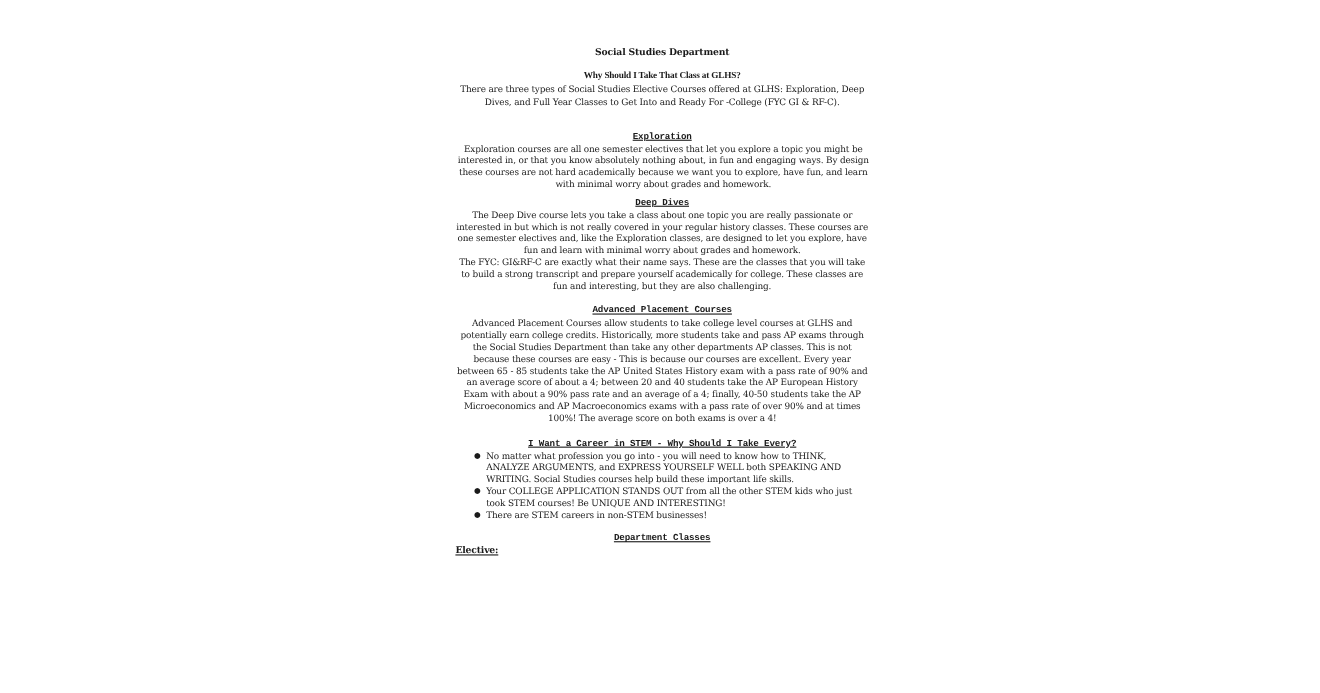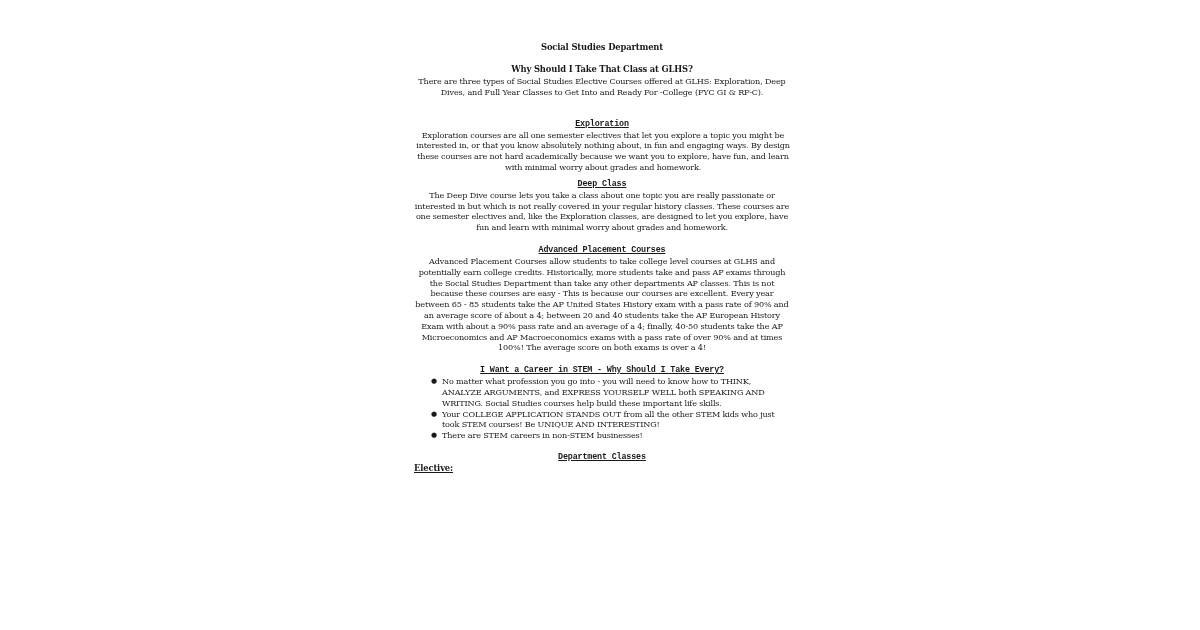--- a/index.html
+++ b/index.html
@@ -30,20 +30,21 @@
       font-size: 8.4px;
       margin: 0;
       height: 12px;
     }
     .subtitle {
       text-align: center;
       font-weight: bold;
       font-size: 8.4px;
       margin: 10px 0 0 0;
       height: 12px;
+      font-family: Liberation Serif, serif;
     }
     .intro {
       margin: 9px 0 0 0;
     }
     .section-heading {
       text-align: center;
       font-weight: bold;
       text-decoration: underline;
       font-size: 8.4px;
       margin: 0;
@@ -91,25 +92,26 @@
   <p class="title">Social Studies Department</p>
   <p class="subtitle">Why Should I Take That Class at GLHS?</p>
   <p class="para intro">There are three types of Social Studies Elective Courses offered at GLHS: Exploration, Deep Dives, and Full Year Classes to Get Into and Ready For -College (FYC GI &amp; RF-C).</p>
 
   <section>
     <h2 class="section-heading sec-explore">Exploration</h2>
     <p class="para explore-para">Exploration courses are all one semester electives that let you explore a topic you might be interested in, or that you know absolutely nothing about, in fun and engaging ways. By design these courses are not hard academically because we want you to explore, have fun, and learn with minimal worry about grades and homework.</p>
   </section>
 
   <section>
-    <h2 class="section-heading sec-deep">Deep Class</h2>
+    <h2 class="section-heading sec-deep">Deep Dives</h2>
     <p class="para">The Deep Dive course lets you take a class about one topic you are really passionate or interested in but which is not really covered in your regular history classes. These courses are one semester electives and, like the Exploration classes, are designed to let you explore, have fun and learn with minimal worry about grades and homework.</p>
   </section>
 
   <section>
+    <p class="para">The FYC: GI&amp;RF-C are exactly what their name says. These are the classes that you will take to build a strong transcript and prepare yourself academically for college. These classes are fun and interesting, but they are also challenging.</p>
   </section>
 
   <section>
     <h2 class="section-heading sec-ap">Advanced Placement Courses</h2>
     <p class="para">Advanced Placement Courses allow students to take college level courses at GLHS and potentially earn college credits. Historically, more students take and pass AP exams through the Social Studies Department than take any other departments AP classes. This is not because these courses are easy - This is because our courses are excellent. Every year between 65 - 85 students take the AP United States History exam with a pass rate of 90% and an average score of about a 4; between 20 and 40 students take the AP European History Exam with about a 90% pass rate and an average of a 4; finally, 40-50 students take the AP Microeconomics and AP Macroeconomics exams with a pass rate of over 90% and at times 100%! The average score on both exams is over a 4!</p>
   </section>
 
   <section>
     <h2 class="section-heading sec-stem">I Want a Career in STEM - Why Should I Take Every?</h2>
     <ul class="bullets">

